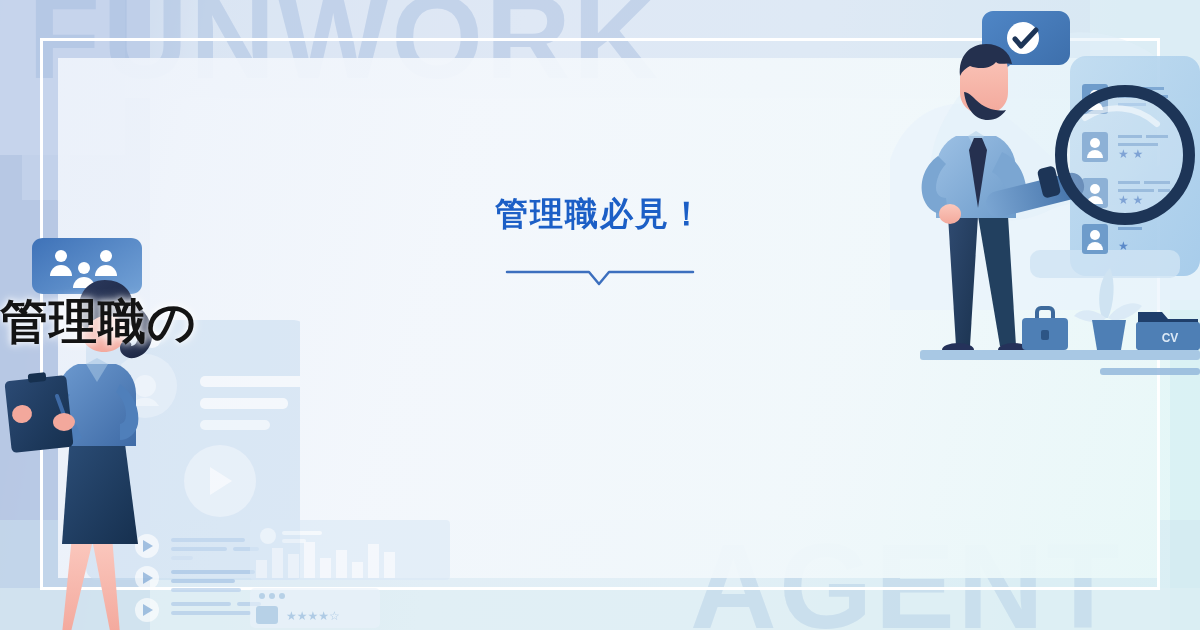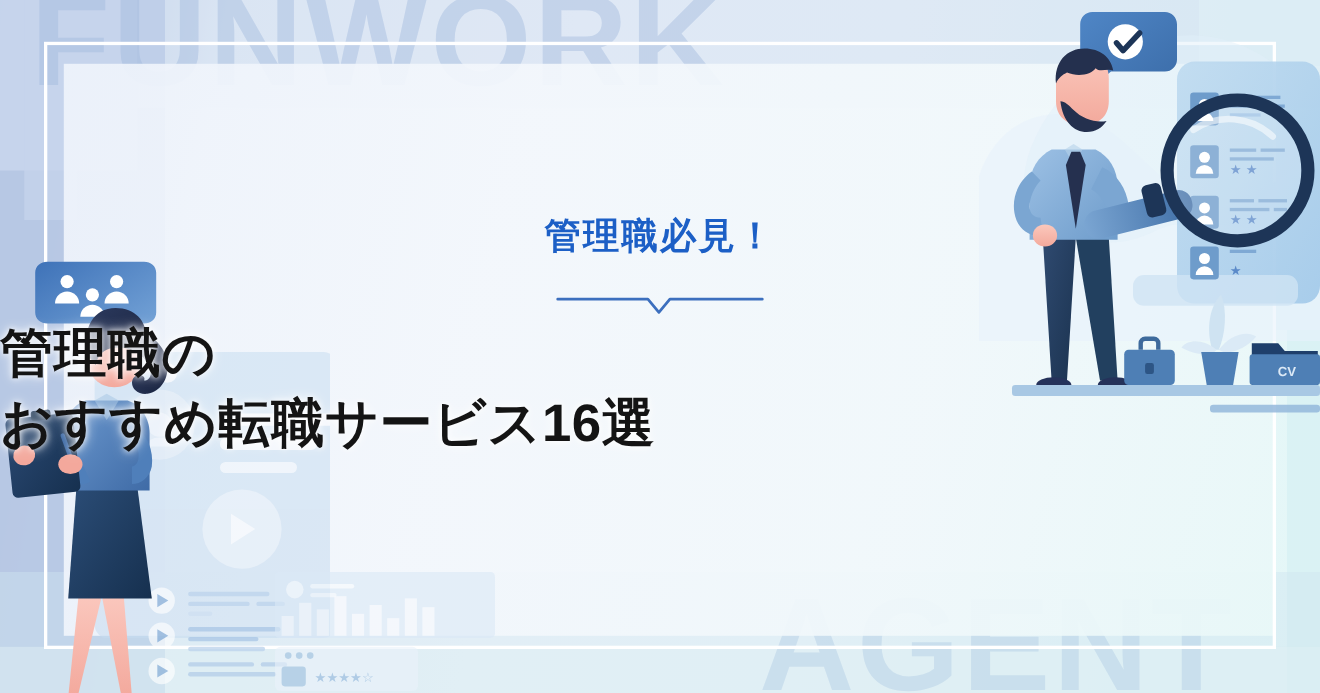--- a/index.html
+++ b/index.html
@@ -354,17 +354,16 @@
 
   <div class="copy">
     <div class="eyebrow">管理職必見！</div>
 
     <svg class="divider" viewBox="0 0 190 28">
       <path d="M2 14h82l10 12 10-12h84" fill="none" stroke="#3c6fbe" stroke-width="2.5" stroke-linecap="round" stroke-linejoin="round"></path>
     </svg>
 
     <div class="headline">
       <div class="l1">管理職の</div>
-      <div class="l2">おすすめ転職サービス16選</div>
     </div>
   </div>
 
 </div>
 
 </body></html>

